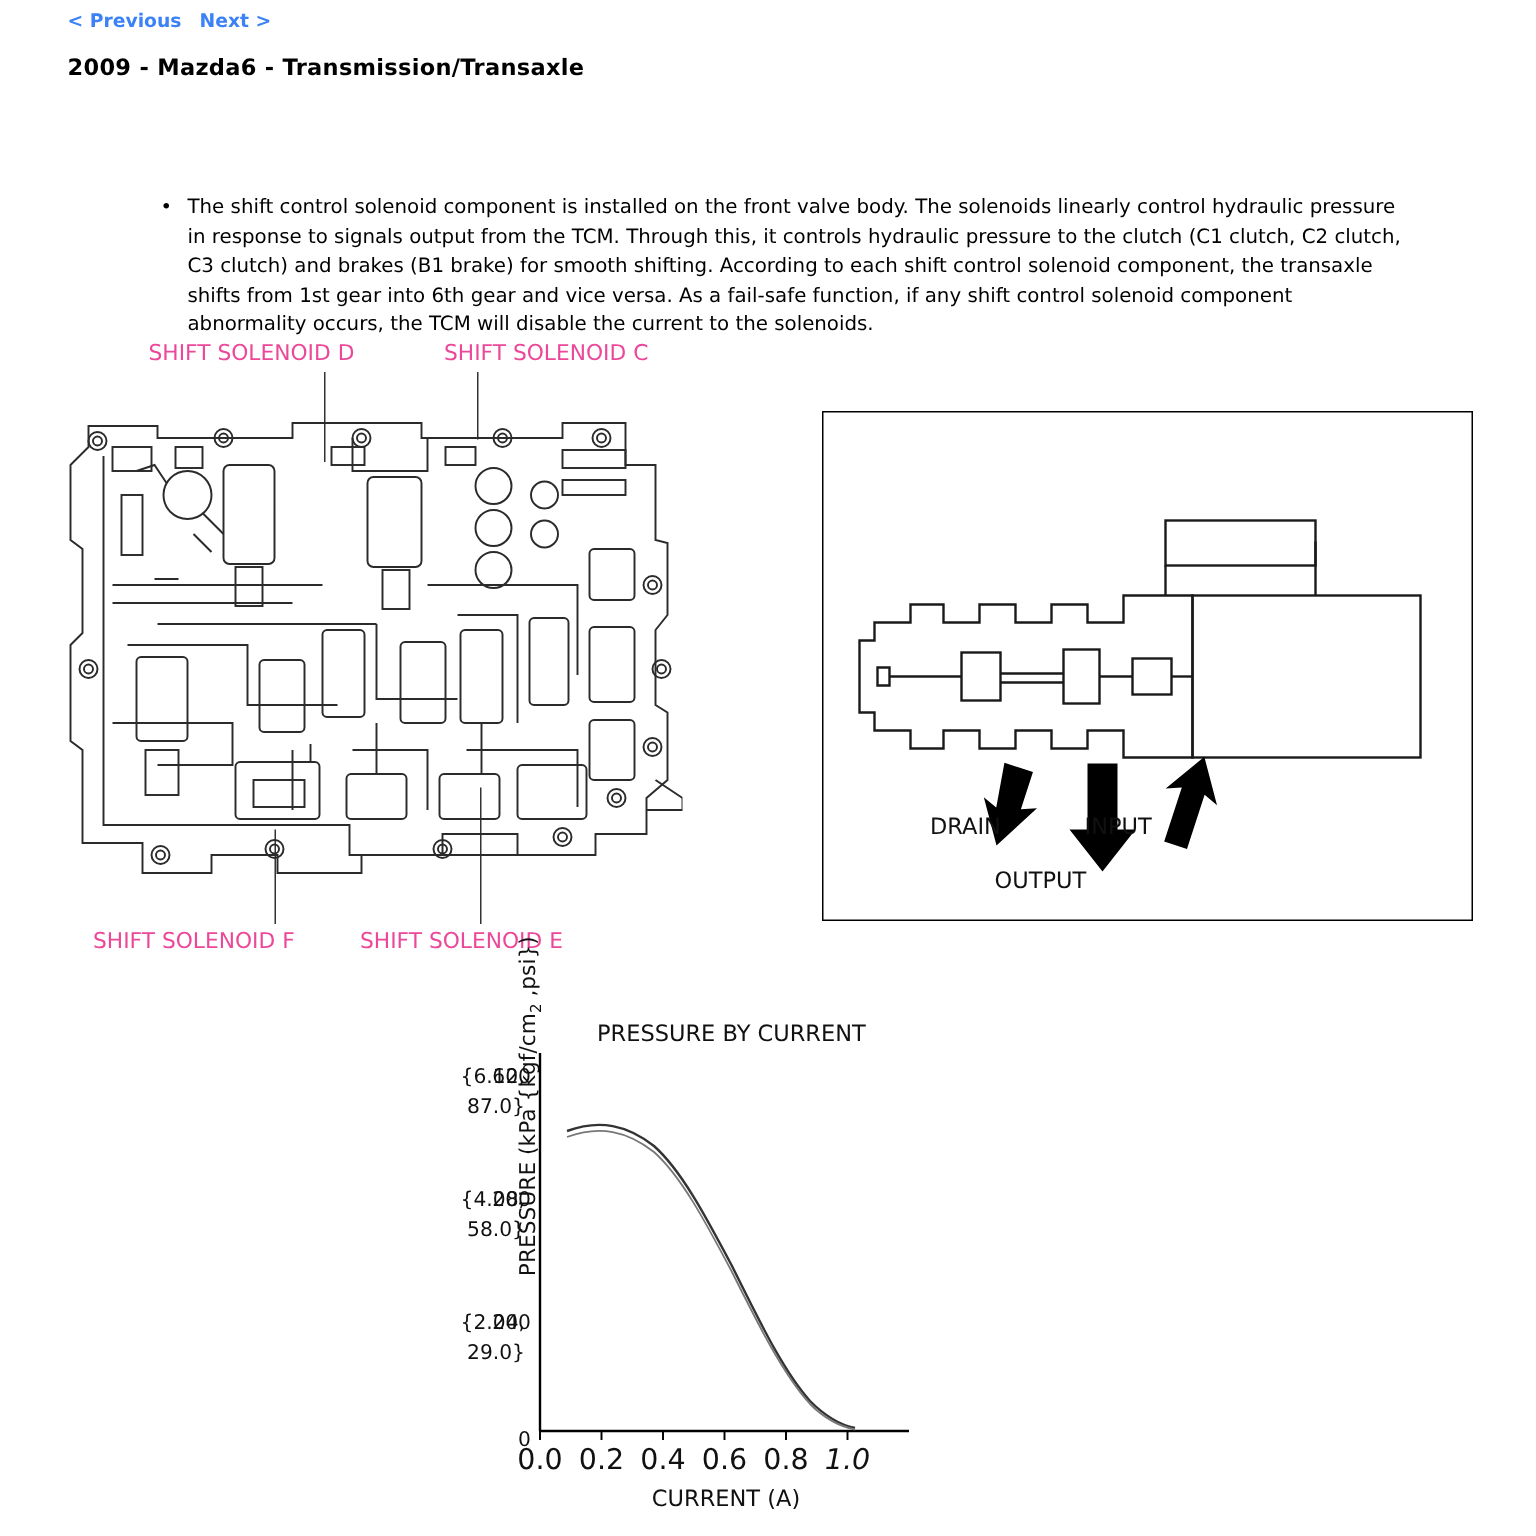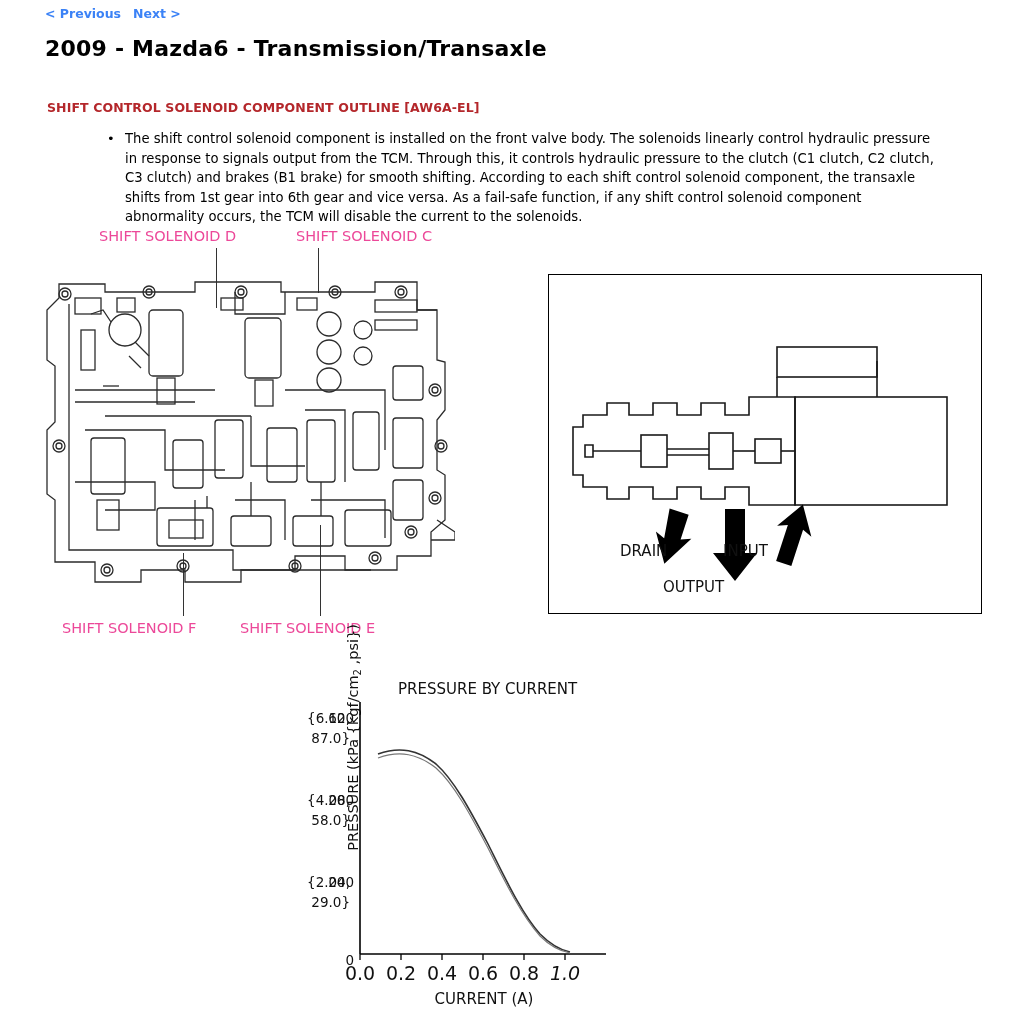--- a/index.html
+++ b/index.html
@@ -35,21 +35,21 @@
     cursor: pointer;
     margin-top: 36px;
   }
   .nav .sep { display: inline-block; width: 12px; }
 
   
   .doc-title {
     position: absolute;
     left: 45px;
     top: 36px;
-    font-size: 22px;
+    font-size: 15px;
     font-weight: bold;
     letter-spacing: 0.2px;
     color: #000;
   }
 
   
   .section-heading {
     position: absolute;
     left: 47px;
     top: 100px;
@@ -191,21 +191,20 @@
 <body>
 
 <div class="page">
 
   <div class="nav">
     <a>&lt; Previous</a><span class="sep"></span><a>Next &gt;</a>
   </div>
 
   <div class="doc-title">2009 - Mazda6 - Transmission/Transaxle</div>
 
-  <div class="section-heading">SHIFT CONTROL SOLENOID COMPONENT OUTLINE [AW6A-EL]</div>
 
   <div class="bullet-block">
     <div class="bullet-row">
       <span class="dot">•</span>
       <span>The shift control solenoid component is installed on the front valve body. The solenoids linearly control hydraulic pressure in response to signals output from the TCM. Through this, it controls hydraulic pressure to the clutch (C1 clutch, C2 clutch, C3 clutch) and brakes (B1 brake) for smooth shifting. According to each shift control solenoid component, the transaxle shifts from 1st gear into 6th gear and vice versa. As a fail-safe function, if any shift control solenoid component abnormality occurs, the TCM will disable the current to the solenoids.</span>
     </div>
   </div>
 
   <div class="fig-labels-top lbl-d">SHIFT SOLENOID D</div>
   <div class="fig-labels-top lbl-c">SHIFT SOLENOID C</div>

